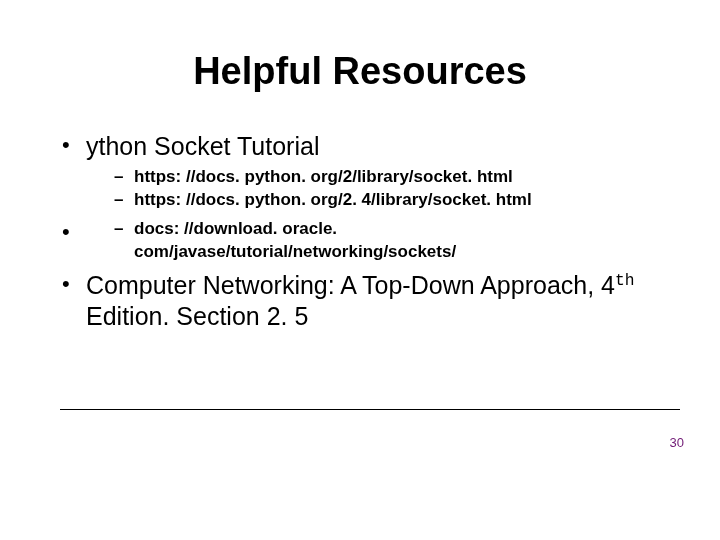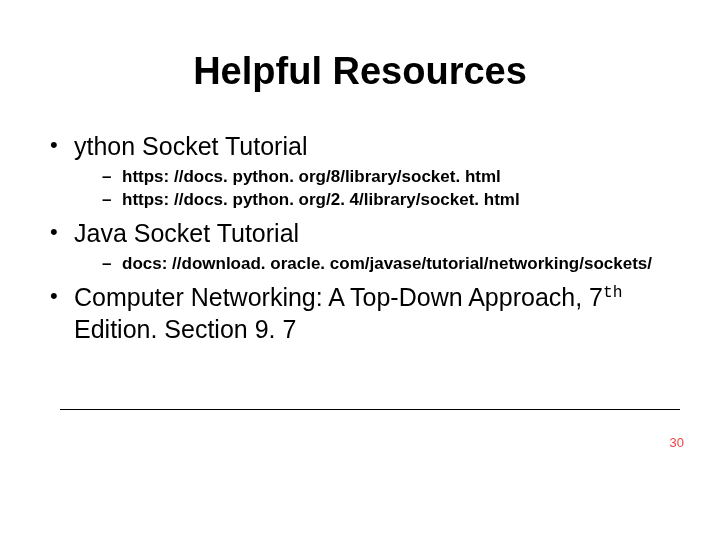--- a/index.html
+++ b/index.html
@@ -20,21 +20,21 @@
     position: relative;
   }
   .title {
     font-size: 38px;
     font-weight: bold;
     text-align: center;
     margin: 10px 0 38px 0;
   }
   ul.level1 {
     list-style: none;
-    margin: 0;
+    margin: 12px;
     padding: 0 0 0 0;
   }
   ul.level1 > li {
     font-size: 25px;
     margin: 0 0 4px 0;
     padding-left: 26px;
     position: relative;
     line-height: 1.25;
   }
   ul.level1 > li::before {
@@ -74,49 +74,48 @@
     right: 40px;
     bottom: 70px;
     border-top: 1px solid #000;
   }
   .pagenum {
     position: absolute;
     right: 36px;
     bottom: 30px;
     font-family: Arial, sans-serif;
     font-size: 13px;
-    color: #ef4444;
+    color: #701a75;
   }
 </style>
 </head>
 <body>
 
 <div class="slide">
 
   <div class="title">Helpful Resources</div>
 
   <ul class="level1">
 
     <li>
       <span>ython Socket Tutorial</span>
       <ul class="level2">
-        <li>https: //docs. python. org/8/library/socket. html</li>
+        <li>https: //docs. python. org/2/library/socket. html</li>
         <li>https: //docs. python. org/2. 4/library/socket. html</li>
       </ul>
     </li>
 
     <li>
-      <span>Java Socket Tutorial</span>
       <ul class="level2">
         <li>docs: //download. oracle. com/javase/tutorial/networking/sockets/</li>
       </ul>
     </li>
 
     <li>
-      <span>Computer Networking: A Top-Down Approach, 7</span><sup class="ord">th</sup><span> Edition. Section 9. 7</span>
+      <span>Computer Networking: A Top-Down Approach, 4</span><sup class="ord">th</sup><span> Edition. Section 2. 5</span>
     </li>
 
   </ul>
 
   <div class="rule"></div>
 
   <div class="pagenum">30</div>
 </div>
 
 </body></html>

